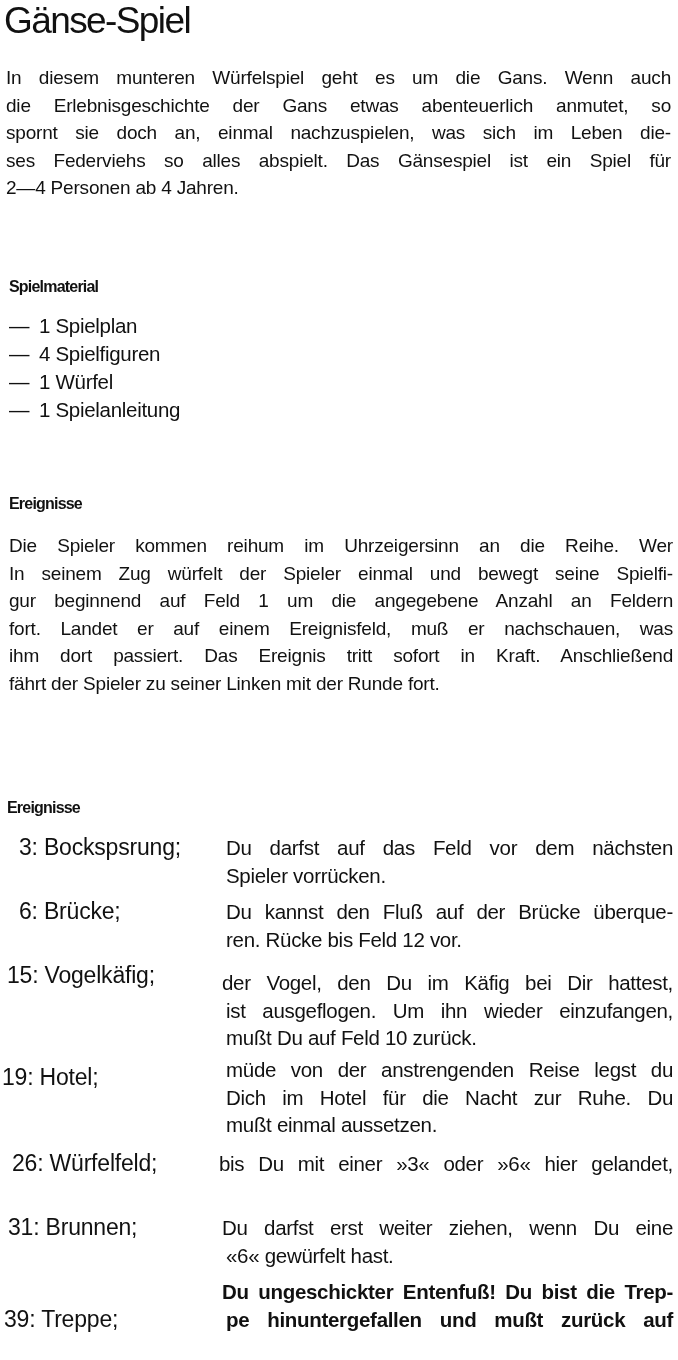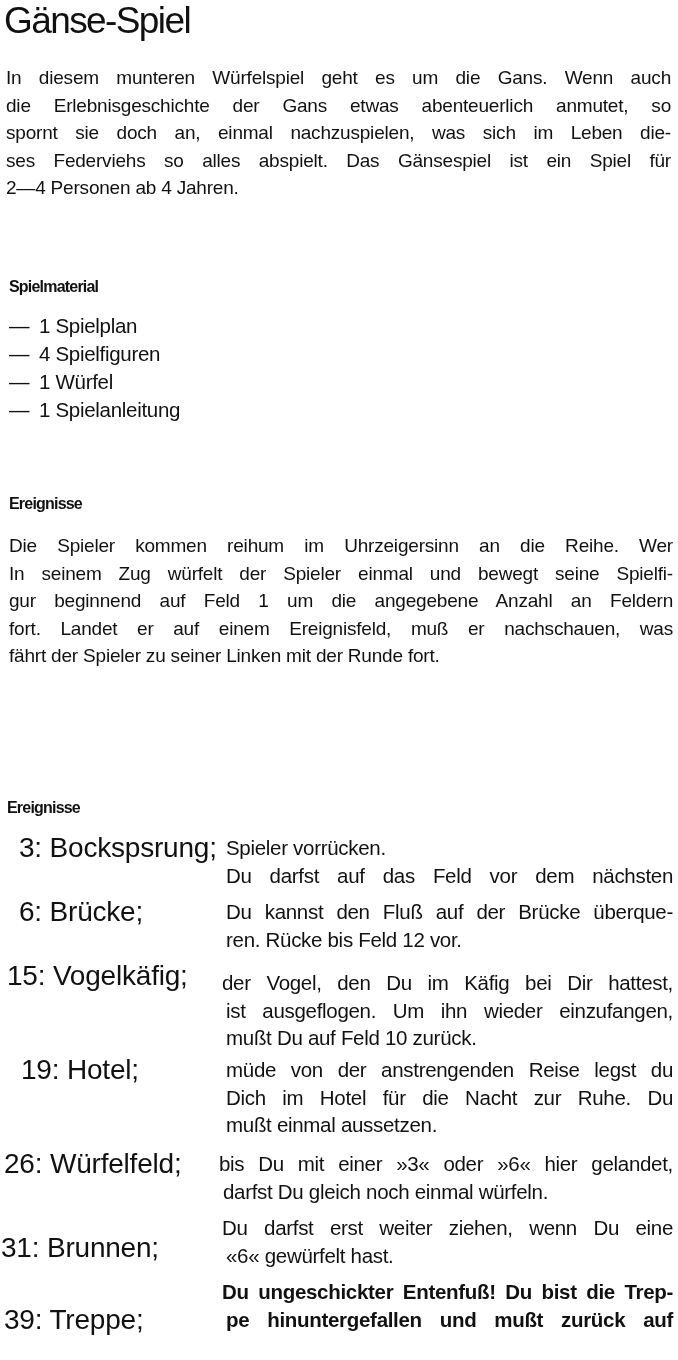--- a/index.html
+++ b/index.html
@@ -20,21 +20,21 @@
     .para .ln.last { text-align-last: left; }
     .heading {
       position: absolute; font-size: 16px; font-weight: bold;
       letter-spacing: -0.8px; margin: 0; line-height: 24px;
     }
     .list { position: absolute; left: 9px; top: 312px; margin: 0; padding: 0; list-style: none; }
     .list li { font-size: 20.5px; line-height: 28px; letter-spacing: -0.3px; white-space: nowrap; }
     .list .dash { display: inline-block; width: 30px; }
     .events { position: absolute; left: 0; top: 834px; width: 678px; }
     .event { position: absolute; left: 0; width: 678px; }
-    .event .lbl { position: absolute; font-size: 28px; line-height: 27.6px; white-space: nowrap; letter-spacing: -0.2px; }
+    .event .lbl { position: absolute; font-size: 23px; line-height: 27.6px; white-space: nowrap; letter-spacing: -0.2px; }
     .event .desc { position: absolute; font-size: 20.5px; line-height: 27.6px; letter-spacing: -0.3px; }
     .event .desc .ln { display: block; white-space: nowrap; text-align: justify; text-align-last: justify; }
     .event .desc .ln.last { text-align-last: left; }
   </style>
 </head>
 <body>
 
 <h1 class="title">Gänse-Spiel</h1>
 
 <div class="para" style="left:6px; top:64px; width:665px;">
@@ -54,65 +54,65 @@
   <li><span class="dash">—</span><span>1 Spielanleitung</span></li>
 </ul>
 
 <h2 class="heading" style="left:9px; top:492px;">Ereignisse</h2>
 
 <div class="para" style="left:9px; top:532px; width:664px;">
   <span class="ln">Die Spieler kommen reihum im Uhrzeigersinn an die Reihe. Wer</span>
   <span class="ln">In seinem Zug würfelt der Spieler einmal und bewegt seine Spielfi-</span>
   <span class="ln">gur beginnend auf Feld 1 um die angegebene Anzahl an Feldern</span>
   <span class="ln">fort. Landet er auf einem Ereignisfeld, muß er nachschauen, was</span>
+  <span class="ln">ihm dort passiert. Das Ereignis tritt sofort in Kraft. Anschließend</span>
   <span class="ln last">fährt der Spieler zu seiner Linken mit der Runde fort.</span>
 </div>
 
 <h2 class="heading" style="left:7px; top:796px;">Ereignisse</h2>
 
 <div class="events">
   <div class="event" style="top:0px;">
     <span class="lbl" style="left:19px;">3: Bockspsrung;</span>
     <div class="desc" style="left:226px; width:447px;">
+      <span class="ln">Du darfst auf das Feld vor dem nächsten</span>
       <span class="ln last">Spieler vorrücken.</span>
-      <span class="ln">Du darfst auf das Feld vor dem nächsten</span>
     </div>
   </div>
   <div class="event" style="top:64px;">
     <span class="lbl" style="left:19px;">6: Brücke;</span>
     <div class="desc" style="left:226px; width:447px;">
       <span class="ln">Du kannst den Fluß auf der Brücke überque-</span>
       <span class="ln last">ren. Rücke bis Feld 12 vor.</span>
     </div>
   </div>
   <div class="event" style="top:128px;">
     <span class="lbl" style="left:7px;">15: Vogelkäfig;</span>
     <div class="desc" style="left:222px; width:451px;margin-top:7px;">
       <span class="ln">der Vogel, den Du im Käfig bei Dir hattest,</span>
       <span class="ln" style="padding-left:4px;">ist ausgeflogen. Um ihn wieder einzufangen,</span>
       <span class="ln last" style="padding-left:4px;">mußt Du auf Feld 10 zurück.</span>
     </div>
   </div>
   <div class="event" style="top:222px;">
-    <span class="lbl" style="left:21px;">19: Hotel;</span>
+    <span class="lbl" style="left:2px;margin-top:8px;">19: Hotel;</span>
     <div class="desc" style="left:226px; width:447px;">
       <span class="ln">müde von der anstrengenden Reise legst du</span>
       <span class="ln">Dich im Hotel für die Nacht zur Ruhe. Du</span>
       <span class="ln last">mußt einmal aussetzen.</span>
     </div>
   </div>
   <div class="event" style="top:316px;">
-    <span class="lbl" style="left:4px;">26: Würfelfeld;</span>
+    <span class="lbl" style="left:12px;">26: Würfelfeld;</span>
     <div class="desc" style="left:219px; width:454px;">
       <span class="ln">bis Du mit einer »3« oder »6« hier gelandet,</span>
-      <span class="ln last" style="padding-left:4px;">darfst Du gleich noch einmal würfeln.</span>
     </div>
   </div>
   <div class="event" style="top:380px;">
-    <span class="lbl" style="left:1px;margin-top:20px;">31: Brunnen;</span>
+    <span class="lbl" style="left:8px;">31: Brunnen;</span>
     <div class="desc" style="left:222px; width:451px;">
       <span class="ln">Du darfst erst weiter ziehen, wenn Du eine</span>
       <span class="ln last" style="padding-left:4px;">«6« gewürfelt hast.</span>
     </div>
   </div>
   <div class="event" style="top:444px;">
     <span class="lbl" style="left:4px;margin-top:28px;">39: Treppe;</span>
     <div class="desc" style="left:222px; width:451px;font-weight:bold;">
       <span class="ln">Du ungeschickter Entenfuß! Du bist die Trep-</span>
       <span class="ln" style="padding-left:4px;">pe hinuntergefallen und mußt zurück auf</span>

